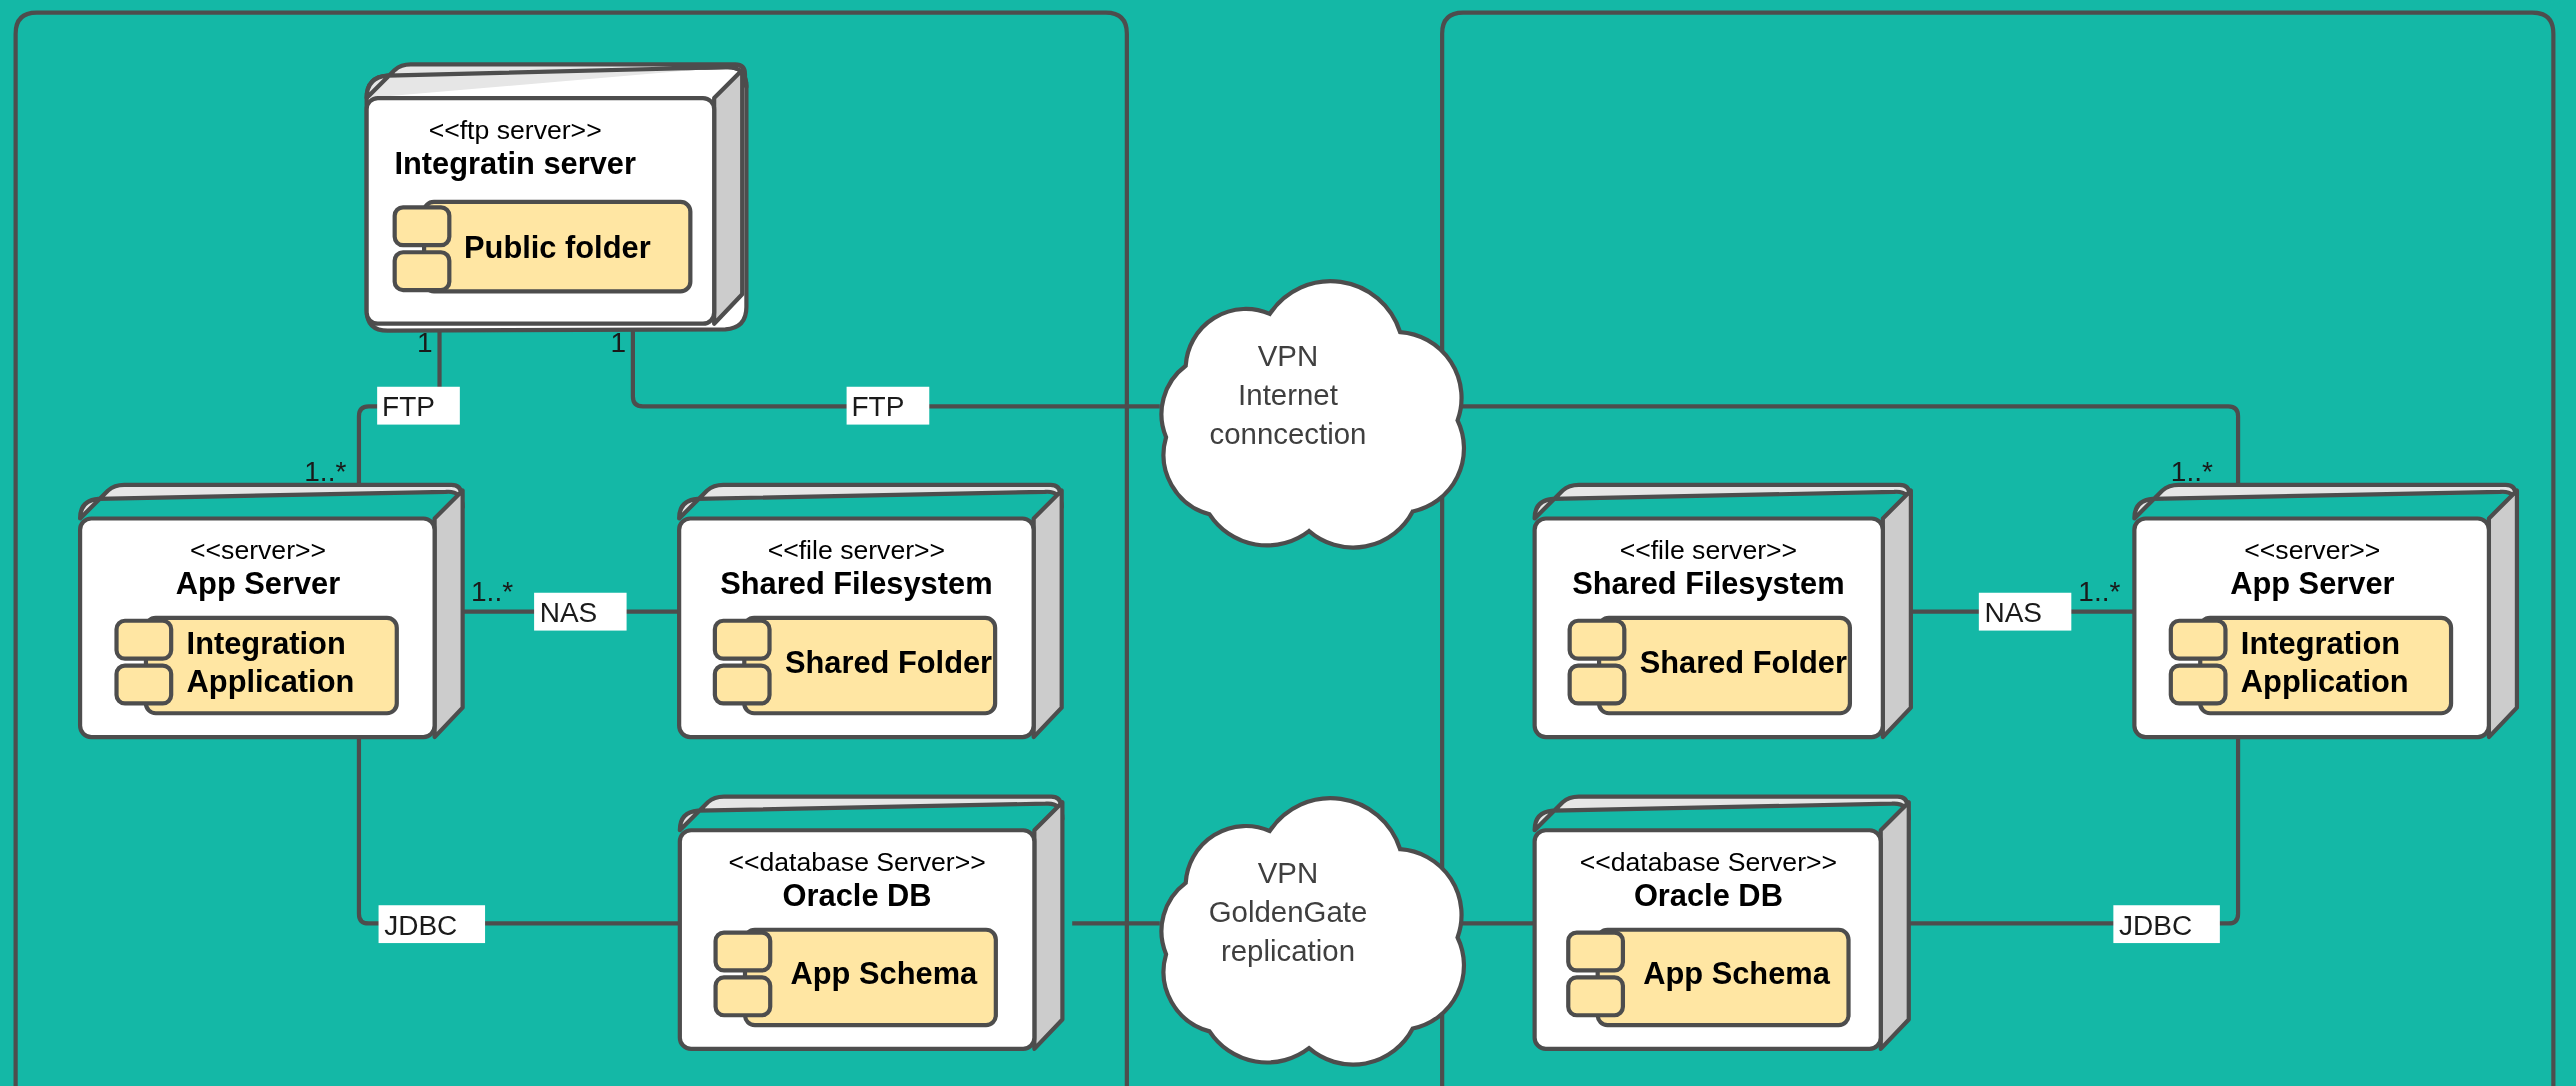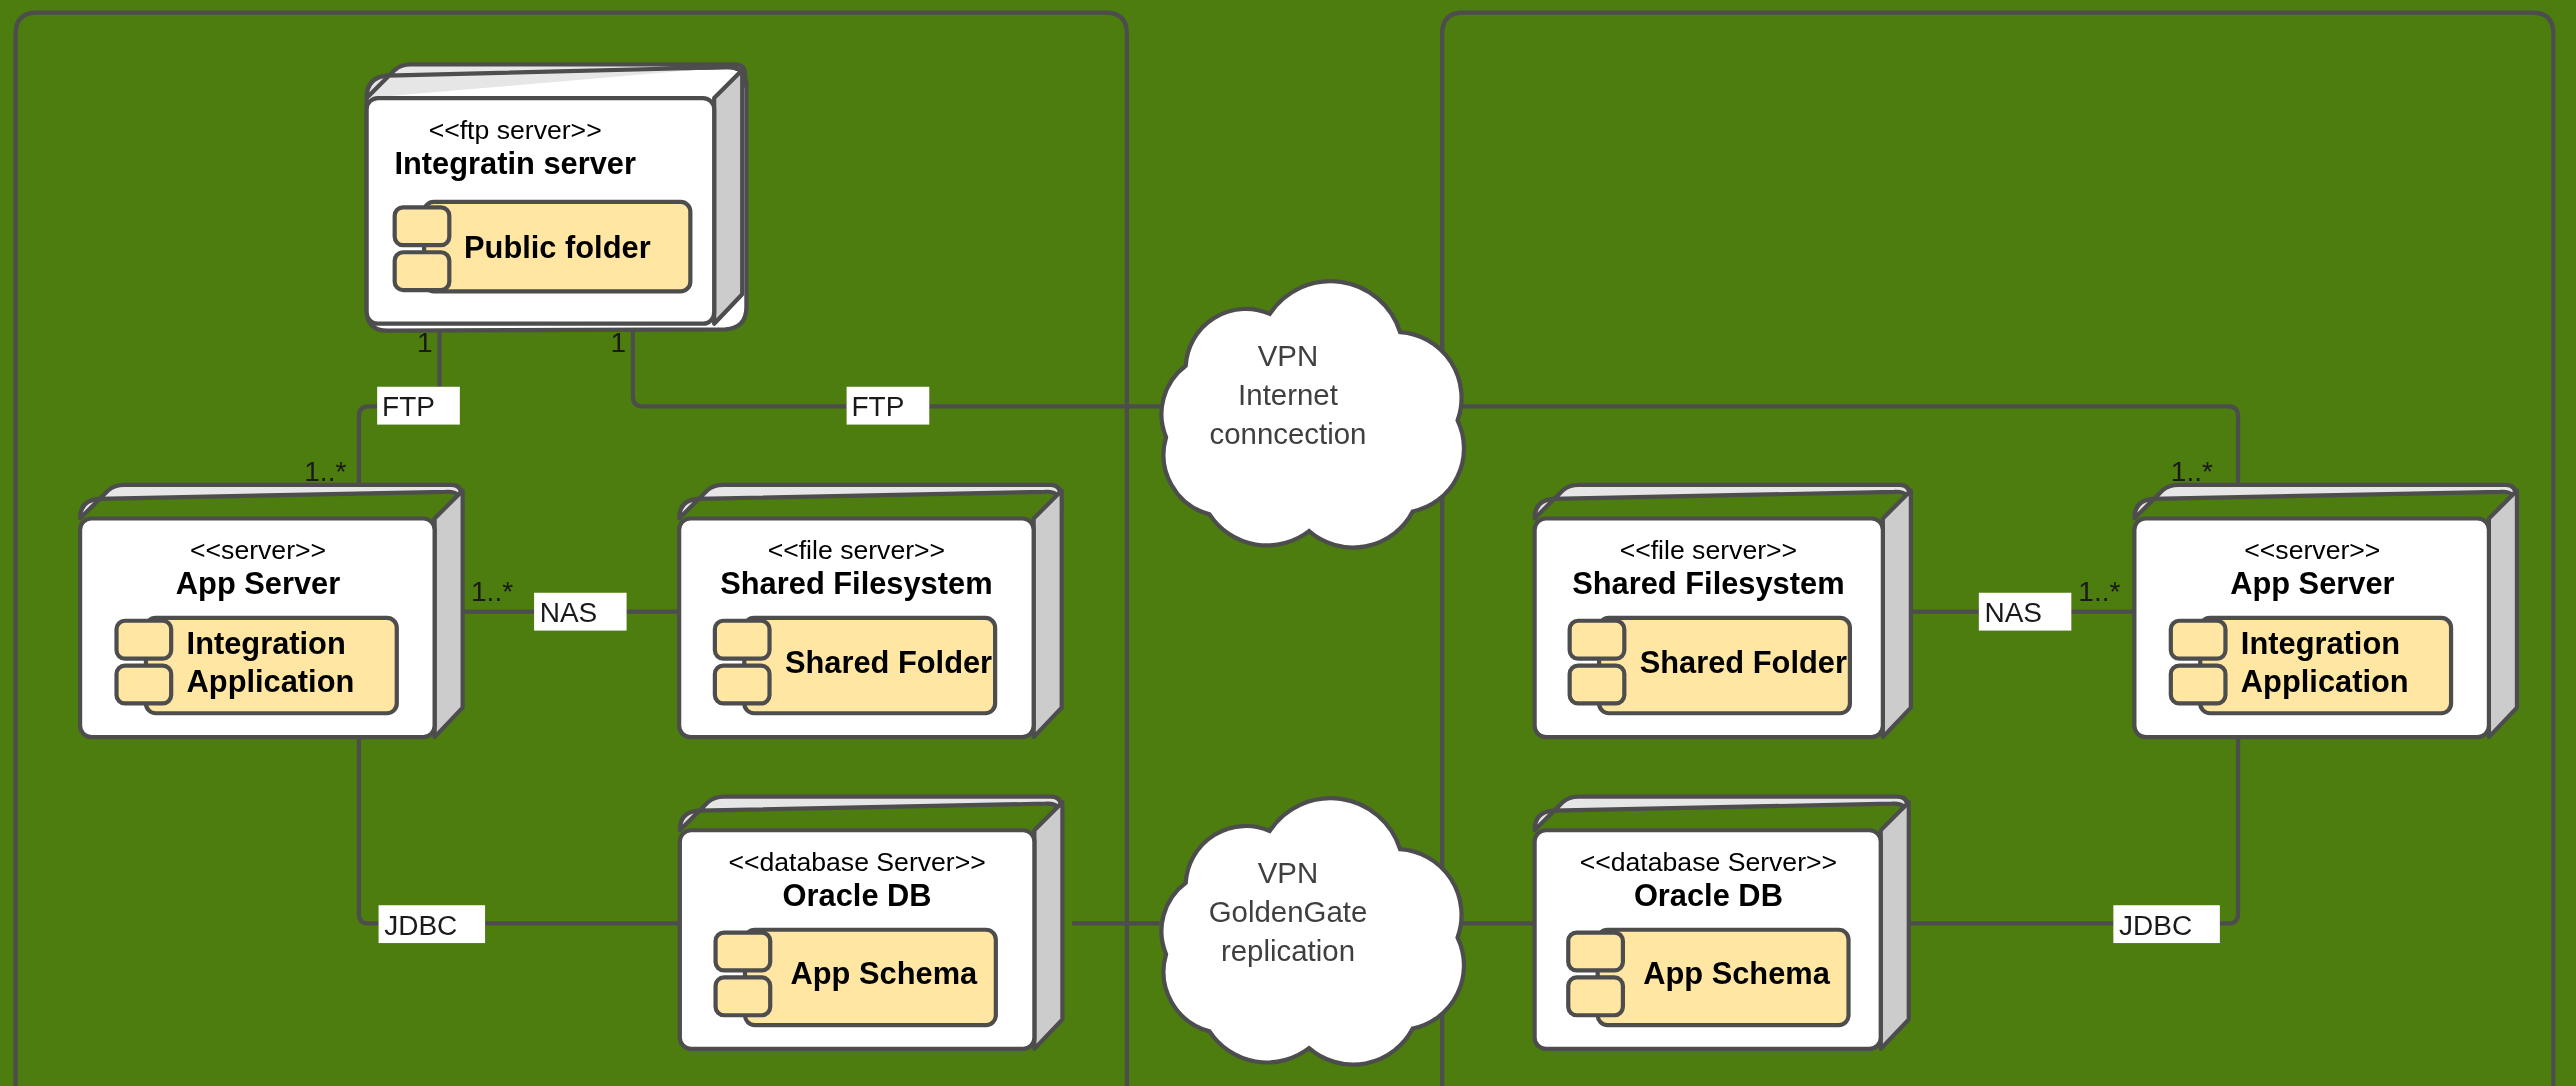--- a/index.html
+++ b/index.html
@@ -1,18 +1,18 @@
 <!DOCTYPE html>
 <html style="font-size:11.2px"><head>
 <meta charset="utf-8">
 <title>UML Deployment Diagram</title>
 <style>
   html,body{margin:0;padding:0;background:#ffffff;}
   body{font-family:"Liberation Sans","DejaVu Sans",sans-serif;}
-  #stage{position:relative;width:2576px;height:1086px;background:#4d7c0f;overflow:hidden;}
+  #stage{position:relative;width:2576px;height:1086px;background:#14b8a6;overflow:hidden;}
   #stage svg{position:absolute;left:0;top:0;width:2576px;height:1086px;}
   .edge-label{font-family:"Liberation Sans","DejaVu Sans",sans-serif;font-size:40px;fill:#1a1a1a;}
   .mult-label{font-family:"Liberation Sans","DejaVu Sans",sans-serif;font-size:40px;fill:#1a1a1a;}
   .cloud-label{font-family:"Liberation Sans","DejaVu Sans",sans-serif;font-size:42px;fill:#3f3f3f;text-anchor:middle;}
   .node-stereo{font-family:"Liberation Sans","DejaVu Sans",sans-serif;font-size:38px;fill:#000;text-anchor:middle;}
   .node-name{font-family:"Liberation Sans","DejaVu Sans",sans-serif;font-size:44px;font-weight:bold;fill:#000;text-anchor:middle;}
   .art-name{font-family:"Liberation Sans","DejaVu Sans",sans-serif;font-size:44px;font-weight:bold;fill:#000;}
 </style>
 </head>
 <body>

